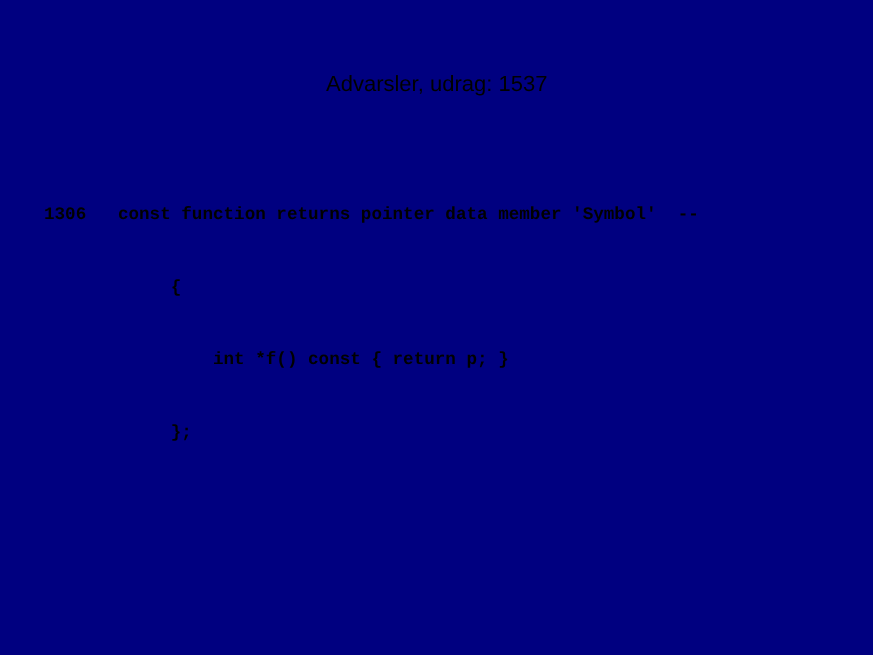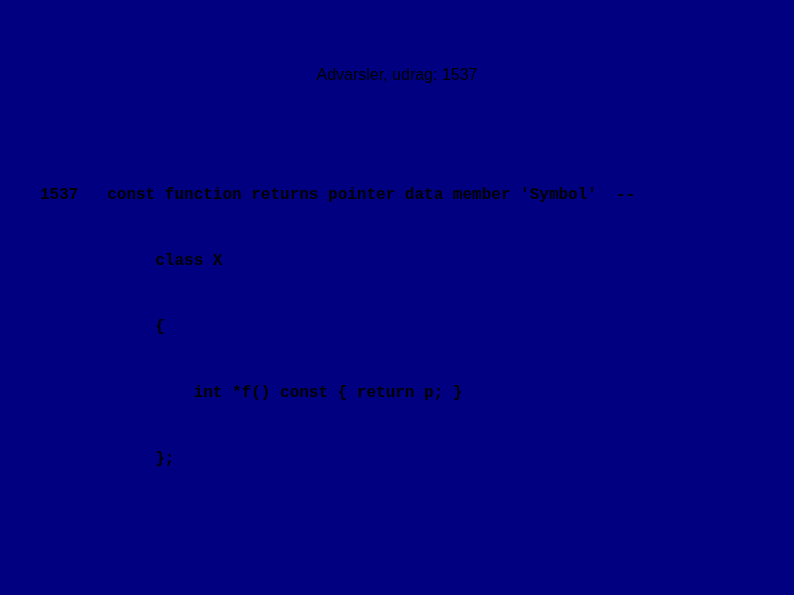--- a/index.html
+++ b/index.html
@@ -15,42 +15,41 @@
     position: relative;
     color: #000000;
   }
   .title {
     position: absolute;
     top: 66px;
     left: 0;
     width: 100%;
     text-align: center;
     font-family: Arial, Helvetica, sans-serif;
-    font-size: 16px;
+    font-size: 20px;
     font-weight: 400;
   }
   .content {
     position: absolute;
     top: 140px;
     left: 40px;
     font-family: "Courier New", Courier, monospace;
     font-size: 16px;
     font-weight: bold;
     line-height: 22px;
     white-space: pre;
   }
 </style>
 </head>
 <body>
 
 <div class="page">
   <div class="title">Advarsler, udrag: 1537</div>
   <div class="content">
-    <div>1537   const function returns pointer data member 'Symbol'  --</div>
-    <div>            class X</div>
+    <div>1306   const function returns pointer data member 'Symbol'  --</div>
     <div>            {</div>
     <div>                int *f() const { return p; }</div>
     <div>            };</div>
     <div></div>
     
     <div></div>
     
   </div>
 </div>
 

